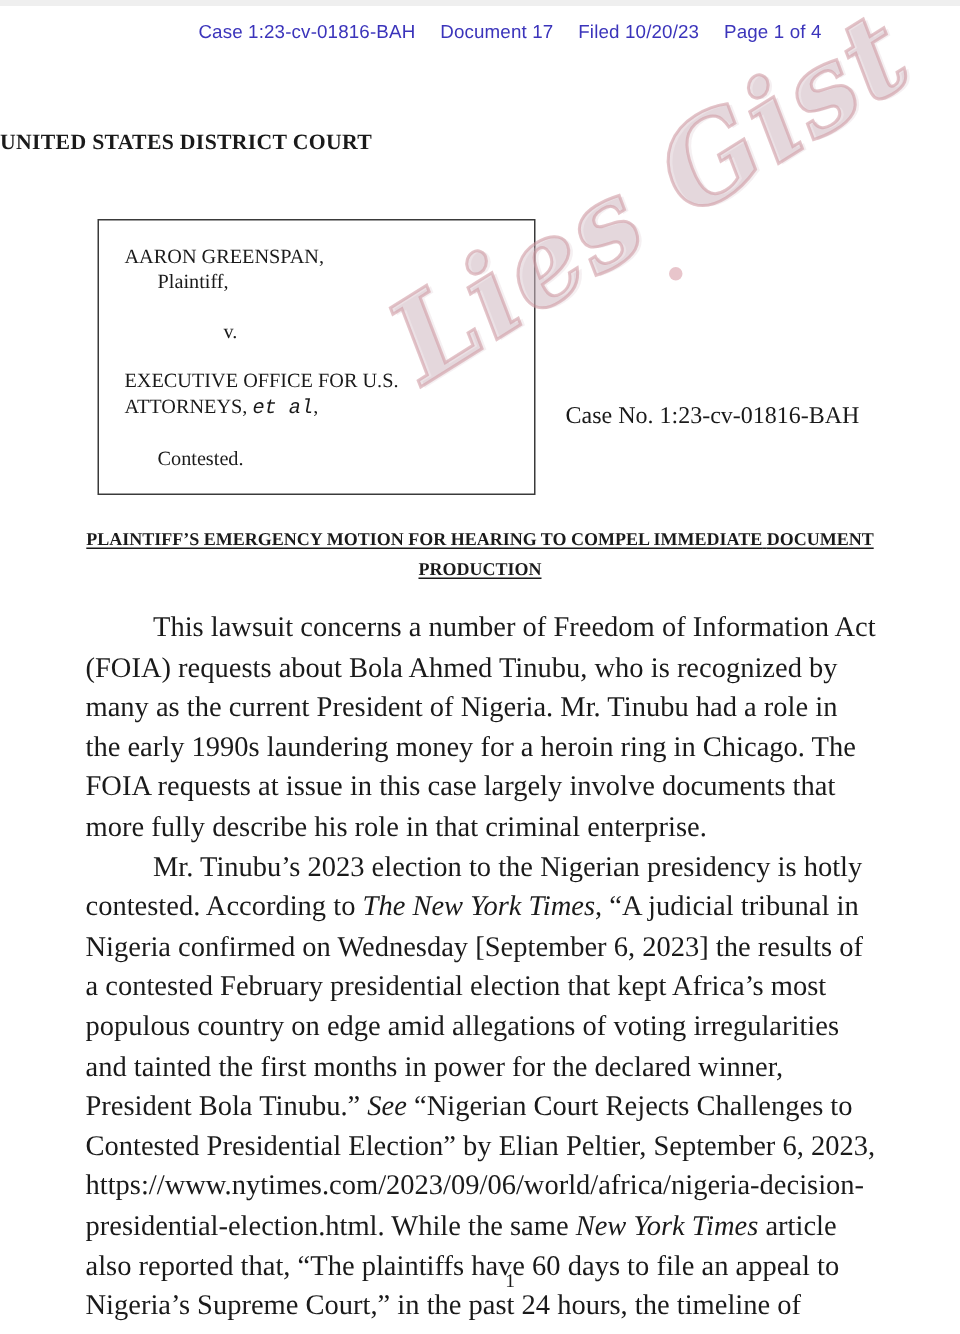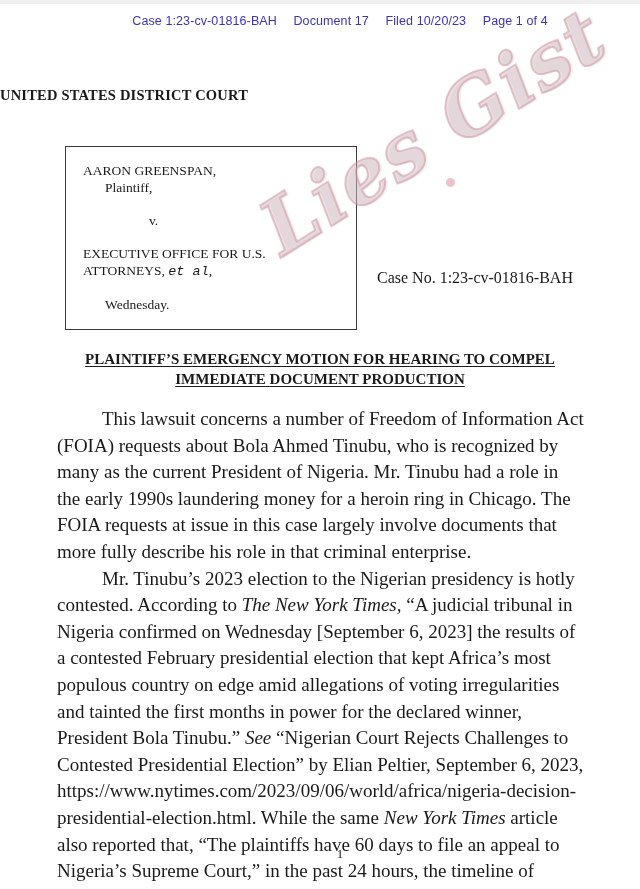--- a/index.html
+++ b/index.html
@@ -131,21 +131,21 @@
   }
 
   
   .motion-title {
     position: absolute;
     top: 349px;
     left: 57px;
     width: 526px;
     text-align: center;
     font-weight: 700;
-    font-size: 15px;
+    font-size: 12px;
     line-height: 20px;
     text-decoration: underline;
     text-underline-offset: 2px;
     z-index: 6;
   }
 
   
   .body-text {
     position: absolute;
     top: 406px;
@@ -196,21 +196,21 @@
   </div>
 
   <div class="caption-box"></div>
 
   <div class="caption-inner">
     <div class="cap-line cap-party">AARON GREENSPAN,</div>
     <div class="cap-line cap-indent-1">Plaintiff,</div>
     <div class="cap-line cap-indent-2">v.</div>
     <div class="cap-line cap-party">EXECUTIVE OFFICE FOR U.S.</div>
     <div class="cap-line cap-party-2"><span>ATTORNEYS,</span> <em>et al</em><span>,</span></div>
-    <div class="cap-line cap-indent-1">Wednesday.</div>
+    <div class="cap-line cap-indent-1">Contested.</div>
   </div>
 
   <div class="case-number">Case No. 1:23-cv-01816-BAH</div>
 
   <div class="motion-title">
     <span>PLAINTIFF’S EMERGENCY MOTION FOR HEARING TO COMPEL IMMEDIATE</span>
     <span>DOCUMENT PRODUCTION</span>
   </div>
 
   <div class="body-text">

